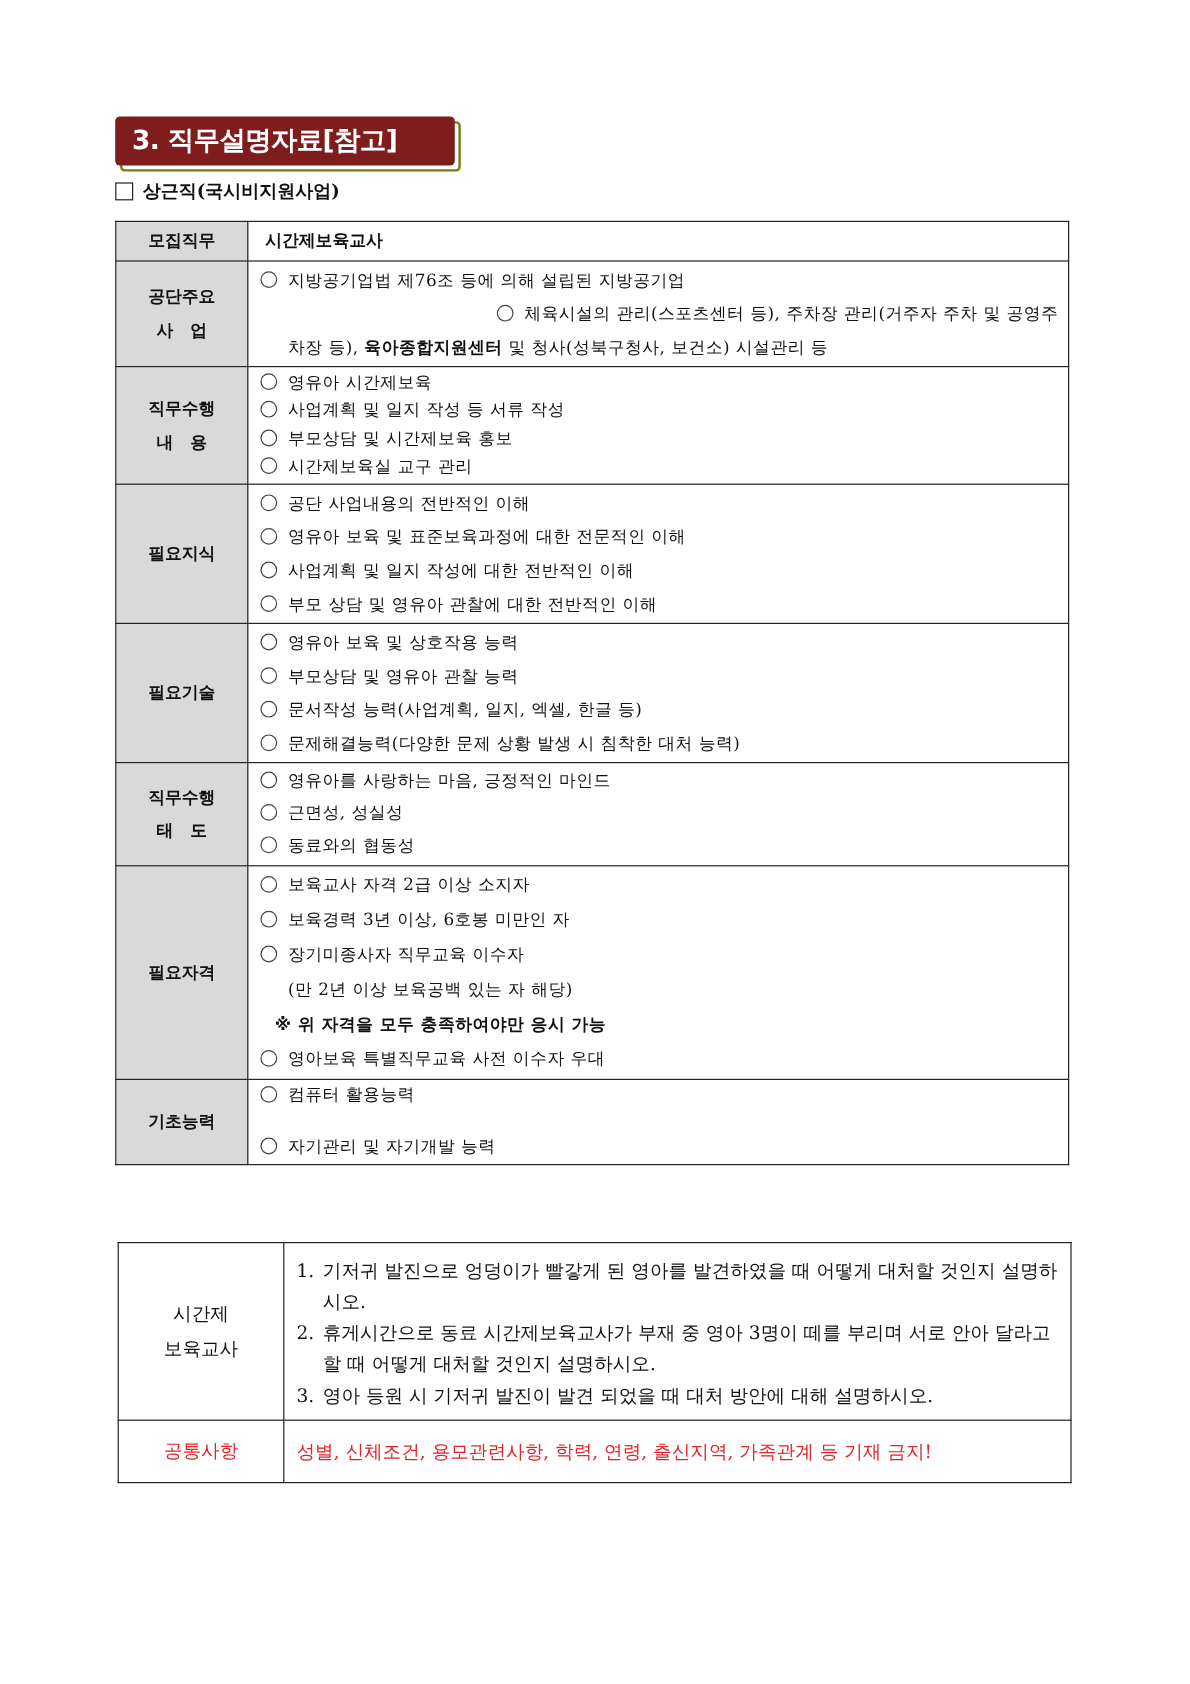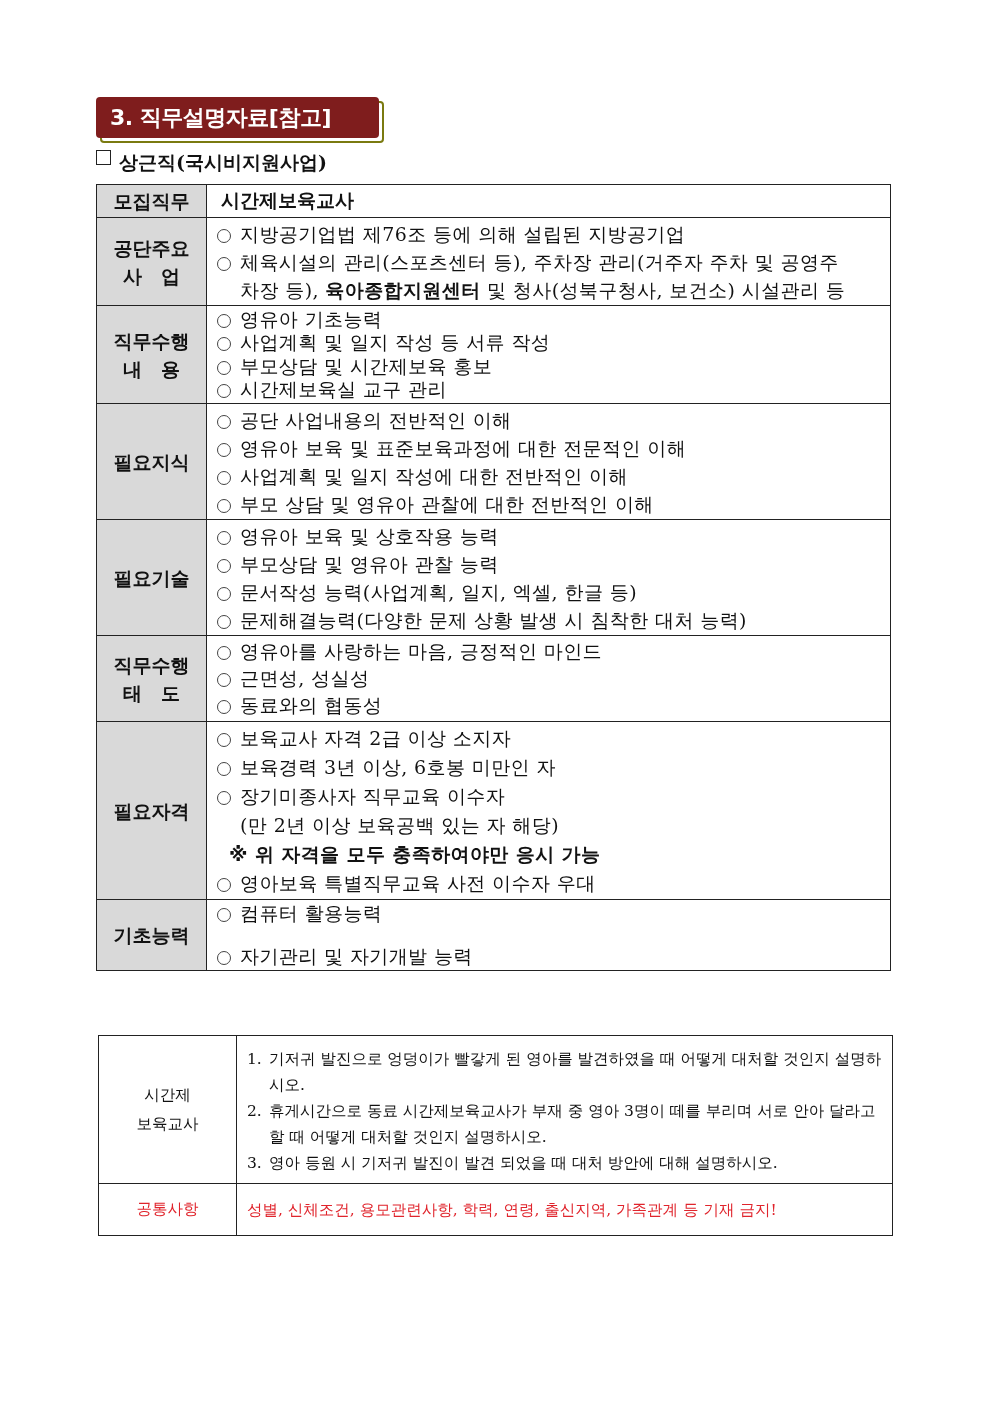--- a/index.html
+++ b/index.html
@@ -3,24 +3,24 @@
 <meta charset="utf-8">
 <style>
   * { box-sizing: border-box; margin: 0; padding: 0; }
   html, body { width: 992px; height: 1403px; background: #ffffff; }
   body { position: relative; font-family: "DejaVu Serif", "Liberation Serif", serif; color: #111; overflow: hidden; }
 
   .banner-wrap { position: absolute; left: 96px; top: 97px; width: 288px; height: 46px; }
   .banner-shadow { position: absolute; left: 4px; top: 4px; width: 284px; height: 42px; border: 2px solid #7a7a10; border-radius: 4px; background: #fff; }
   .banner { position: absolute; left: 0; top: 0; width: 283px; height: 41px; background: #7f1d1d; border-radius: 4px; color: #fff; font-family: "DejaVu Sans", "Liberation Sans", sans-serif; font-weight: bold; font-size: 22px; line-height: 41px; padding-left: 14px; letter-spacing: -0.5px; }
 
-  .section-head { position: absolute; left: 96px; top: 150px; font-size: 19px; font-weight: bold; display: flex; gap: 8px; }
+  .section-head { position: absolute; left: 96px; top: 150px; font-size: 15px; font-weight: bold; display: flex; align-items: center; gap: 8px; }
   .section-head .box { display: inline-block; width: 15px; height: 15px; border: 1.5px solid #222; }
 
-  table.main { position: absolute; left: 96px; top: 184px; width: 795px; border-collapse: collapse; font-size: 19px; }
+  table.main { position: absolute; left: 96px; top: 184px; width: 795px; border-collapse: collapse; font-size: 14px; }
   table.main td { border: 1.3px solid #222; vertical-align: middle; }
   table.main td.lbl { width: 110px; background: #d9d9d9; text-align: center; font-weight: bold; line-height: 28px; padding: 2px 0; font-family: "DejaVu Sans", "Liberation Sans", sans-serif; }
   table.main td.val { padding: 0 8px 0 10px; }
   .line { white-space: nowrap; letter-spacing: 0.4px; }
   .circ { display: inline-block; width: 14px; height: 14px; border: 1.3px solid #444; border-radius: 50%; margin-right: 9px; vertical-align: -2px; }
   .indent { padding-left: 23px; }
   .bold { font-weight: bold; font-family: "DejaVu Sans", "Liberation Sans", sans-serif; }
 
   table.mission { position: absolute; left: 98px; top: 1035px; width: 795px; border-collapse: collapse; font-size: 15.5px; }
   table.mission td { border: 1.3px solid #222; vertical-align: middle; }
@@ -50,31 +50,31 @@
       <td class="lbl">모집직무</td>
       <td class="val bold" style="padding-left:14px">시간제보육교사</td>
     </tr>
   <tr style="height: 88px;">
         <td class="lbl">
           <div>공단주요</div>
           <div>사　업</div>
         </td>
         <td class="val">
           <div class="line" style="line-height: 28px;"><span class="circ"></span><span>지방공기업법 제76조 등에 의해 설립된 지방공기업</span></div>
-          <div class="line" style="line-height: 28px;"><span class="circ"></span><span>체육시설의 관리(스포츠센터 등), 주차장 관리(거주자 주차 및 공영주</span></div>
+          <div class="line" style="line-height: 28px; text-align: right;"><span class="circ"></span><span>체육시설의 관리(스포츠센터 등), 주차장 관리(거주자 주차 및 공영주</span></div>
           <div class="line indent" style="line-height: 28px;"><span>차장 등), </span><span class="bold">육아종합지원센터</span><span> 및 청사(성북구청사, 보건소) 시설관리 등</span></div>
         </td>
       </tr>
       <tr style="height: 98px;">
         <td class="lbl">
           <div>직무수행</div>
           <div>내　용</div>
         </td>
         <td class="val">
-          <div class="line" style="line-height: 23.5px;"><span class="circ"></span><span>영유아 기초능력</span></div>
+          <div class="line" style="line-height: 23.5px;"><span class="circ"></span><span>영유아 시간제보육</span></div>
           <div class="line" style="line-height: 23.5px;"><span class="circ"></span><span>사업계획 및 일지 작성 등 서류 작성</span></div>
           <div class="line" style="line-height: 23.5px;"><span class="circ"></span><span>부모상담 및 시간제보육 홍보</span></div>
           <div class="line" style="line-height: 23.5px;"><span class="circ"></span><span>시간제보육실 교구 관리</span></div>
         </td>
       </tr>
       <tr style="height: 116px;">
         <td class="lbl">
           <div>필요지식</div>
         </td>
         <td class="val">

